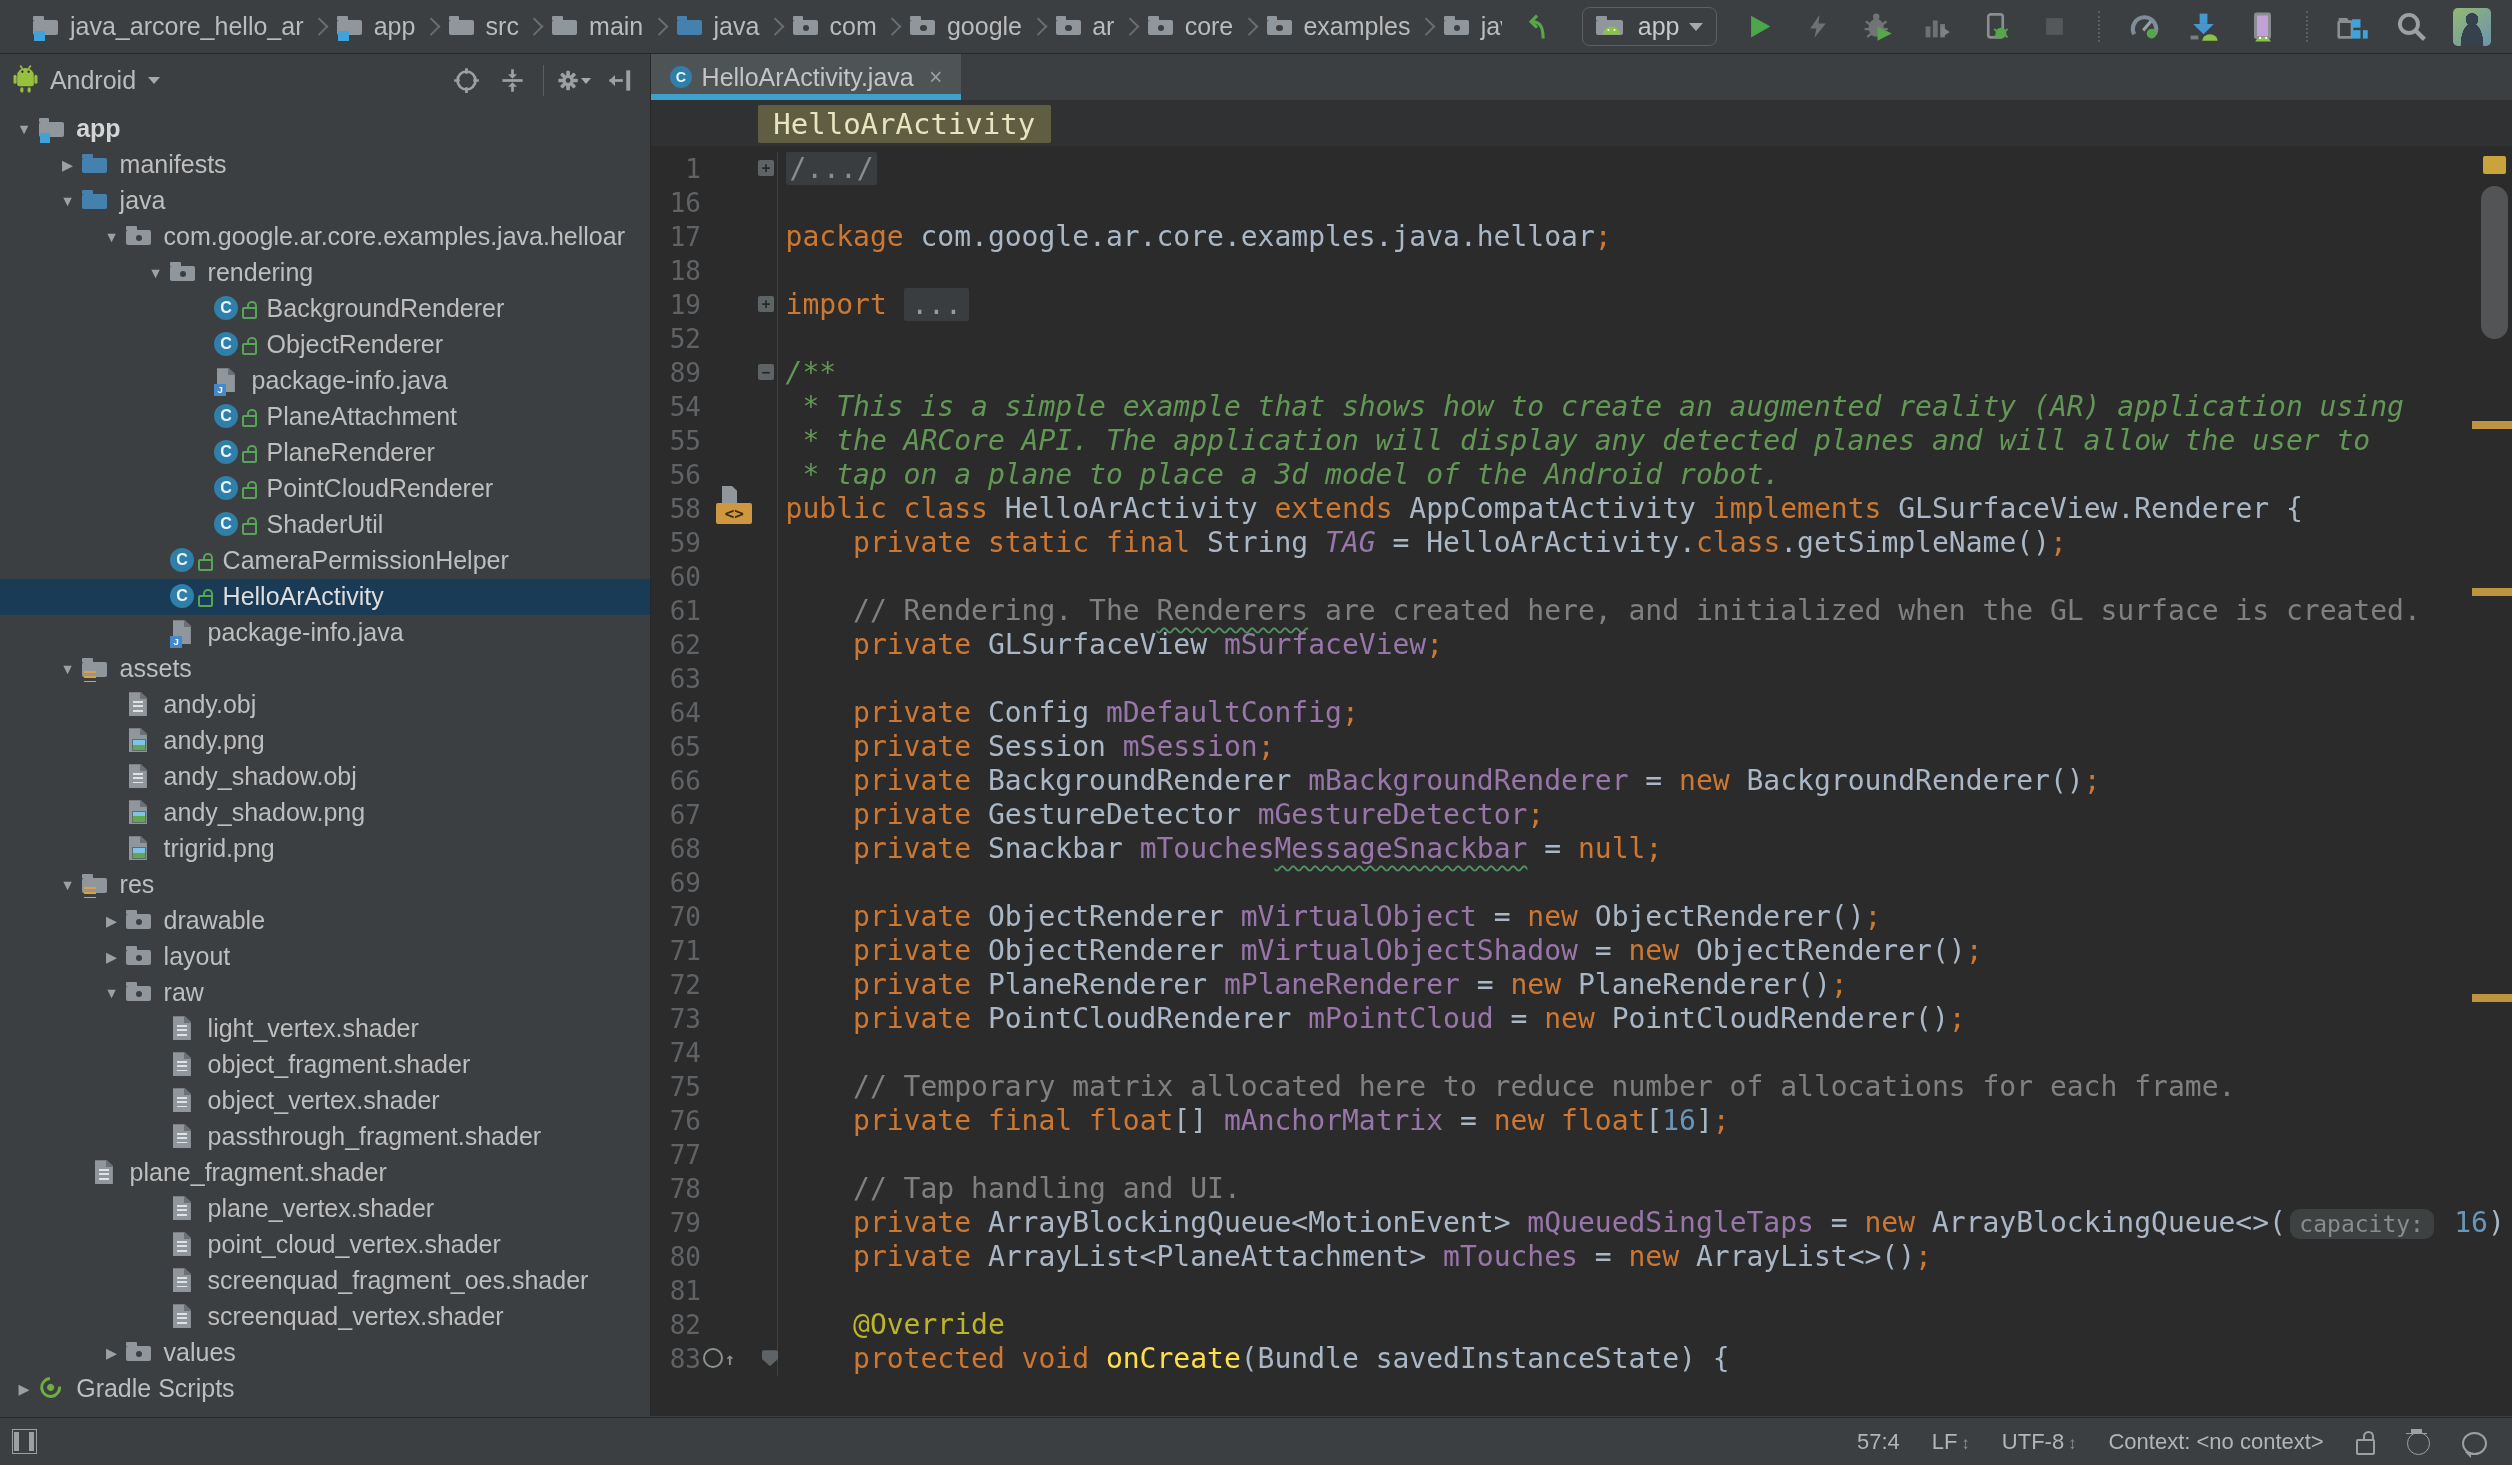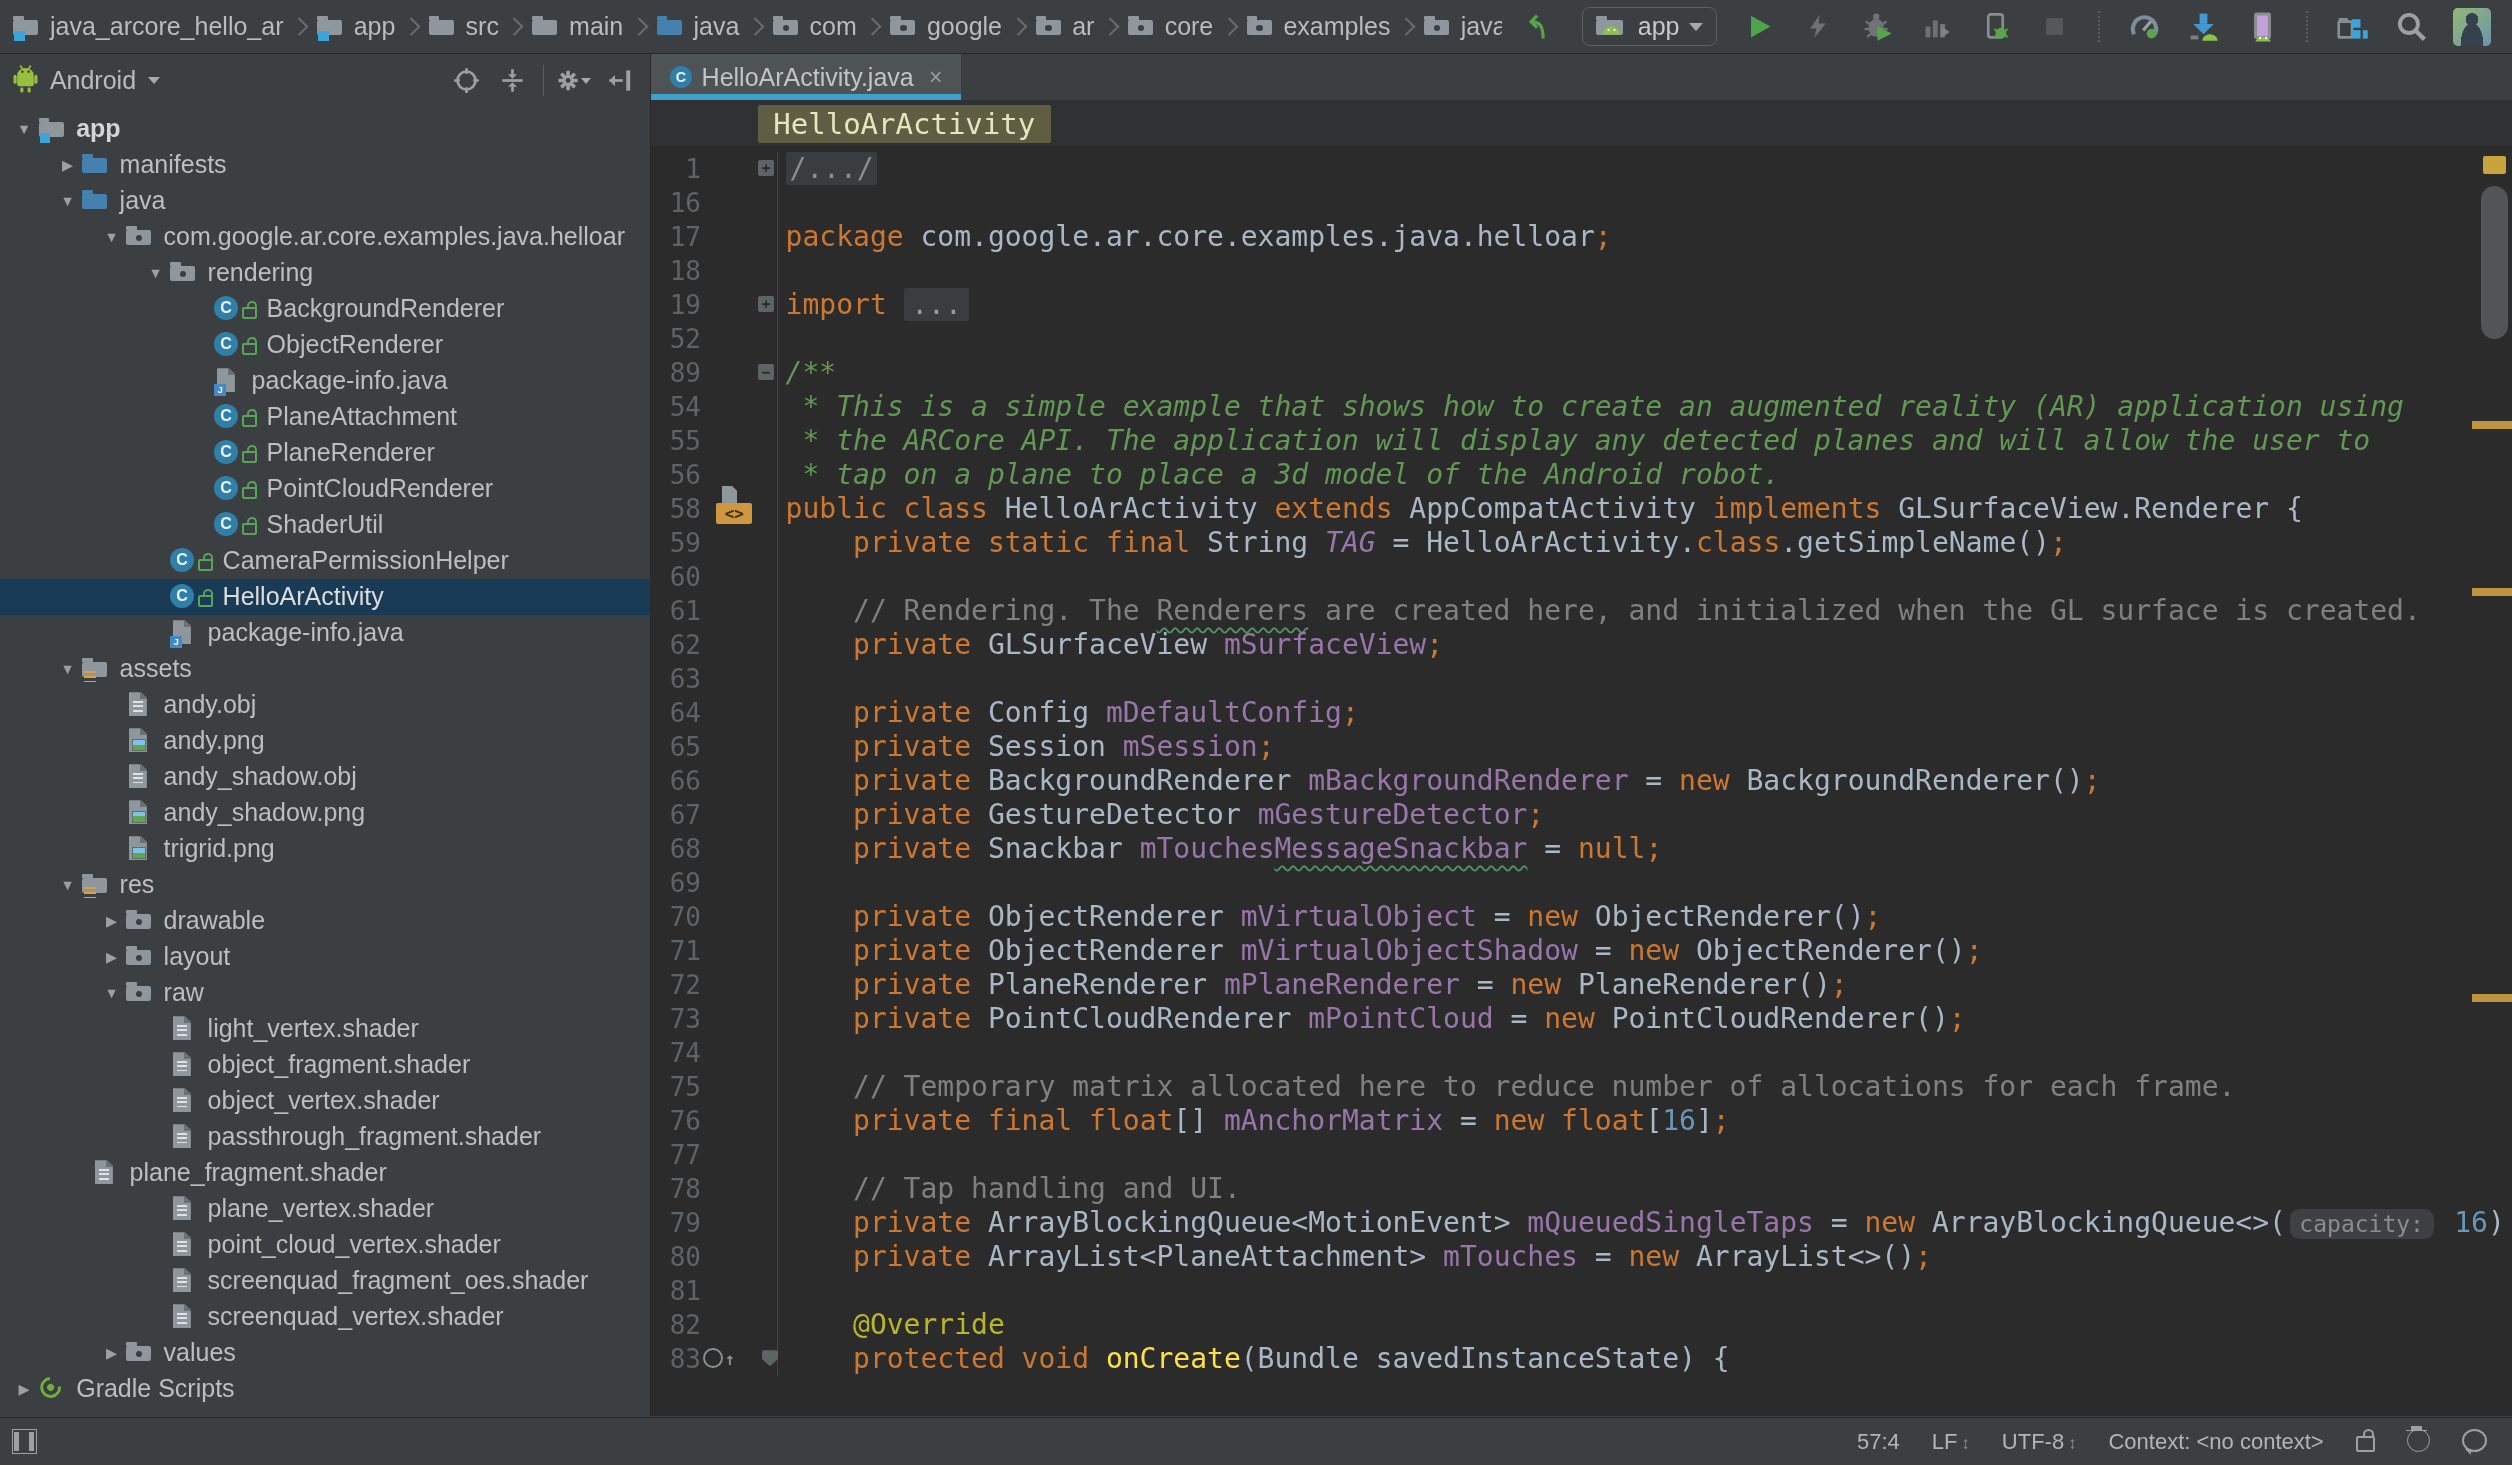--- a/index.html
+++ b/index.html
@@ -1,21 +1,21 @@
 <!DOCTYPE html>
 <html><head>
 <meta charset="utf-8">
 <style>
   html,body{margin:0;padding:0;background:#2B2B2B;}
   .app{position:relative;width:2512px;height:1465px;overflow:hidden;background:#3C3F41;
        font-family:"Liberation Sans",sans-serif;color:#BBBBBB;-webkit-font-smoothing:antialiased;}
   
   .navbar{position:absolute;left:0;top:0;width:2512px;height:53px;background:#3C3F41;
           border-bottom:1.9px solid #282828;display:flex;align-items:center;}
-  .crumbs{display:flex;align-items:center;padding-left:13.4px;flex:1;overflow:hidden;white-space:nowrap;}
+  .crumbs{display:flex;align-items:center;padding-left:13.4px;flex:1;overflow:hidden;white-space:nowrap;margin-left:20px;}
   .crumb{display:flex;align-items:center;gap:7.6px;font-size:25px;color:#BBBBBB;cursor:default;}
   .chev{width:10.5px;height:10.5px;border-top:2.9px solid #6B6E70;border-right:2.9px solid #6B6E70;
         transform:rotate(45deg);margin:0 11.5px 0 9.6px;flex:none;}
   .toolbar{display:flex;align-items:center;gap:25px;padding:0 21px;}
   .tbtn{width:34px;height:34px;display:flex;align-items:center;justify-content:center;flex:none;}
   .tsep{width:0;height:31px;border-left:2.9px dotted #5B5E60;margin:0 1.9px;}
   .runcfg{display:flex;align-items:center;gap:9.6px;border:1.9px solid #5E6163;border-radius:7.6px;
           padding:3.8px 13.4px;background:#3C3F41;font-size:25px;color:#C8C8C8;}
   .caret-dn{width:0;height:0;border-left:7.6px solid transparent;border-right:7.6px solid transparent;
             border-top:8.6px solid #A7AAAC;display:inline-block;}
@@ -102,21 +102,21 @@
            vertical-align:-2.9px;margin-right:1.9px;font-style:normal;}
   
   .stripe{position:absolute;right:0;top:0;width:40px;height:100%;z-index:5;}
   .stripe .ind{position:absolute;right:5.7px;top:9.6px;width:23px;height:18px;background:#C9A43D;border-radius:1.9px;}
   .stripe .thumb{position:absolute;right:3.8px;top:40px;width:27px;height:153px;background:#56595B;border-radius:13.4px;opacity:.9;}
   .stripe .mk{position:absolute;right:0;width:40px;height:7.6px;background:#BE9440;}
   
   .statusbar{position:absolute;left:0;bottom:0;width:2512px;height:47px;background:#3C3F41;
              border-top:1.9px solid #282828;display:flex;align-items:center;font-size:22px;color:#B4B4B4;}
   .statusbar .left{display:flex;align-items:center;padding-left:11.5px;gap:19px;flex:1;}
-  .statusbar .right{display:flex;align-items:flex-start;gap:32px;padding-right:25px;}
+  .statusbar .right{display:flex;align-items:flex-end;gap:32px;padding-right:25px;}
   .win-ic{width:23px;height:23px;border:1.9px solid #9DA0A2;position:relative;}
   .win-ic::before{content:"";position:absolute;left:1.9px;top:1.9px;bottom:1.9px;width:4.8px;background:#9DA0A2;}
   .win-ic::after{content:"";position:absolute;right:1.9px;top:1.9px;bottom:1.9px;width:4.8px;background:#9DA0A2;}
   .upd{font-size:17px;color:#8E9192;margin-left:3.8px;}
   .ulock{position:relative;width:15.3px;height:11.5px;border:2.4px solid #9DA0A2;border-radius:1.9px;margin-top:7.6px;}
   .ulock::before{content:"";position:absolute;left:4.8px;top:-9.6px;width:7.6px;height:7.6px;border:2.4px solid #9DA0A2;
                  border-bottom:none;border-radius:5.7px 5.7px 0 0;}
   .hector{position:relative;width:21px;height:21px;border:1.9px solid #9DA0A2;border-radius:50%;}
   .hector::before{content:"";position:absolute;left:2.9px;top:-3.8px;width:11.5px;height:4.8px;background:#9DA0A2;}
   .hector::after{content:"";position:absolute;left:-1.9px;top:0;width:21px;height:1.9px;background:#9DA0A2;}

